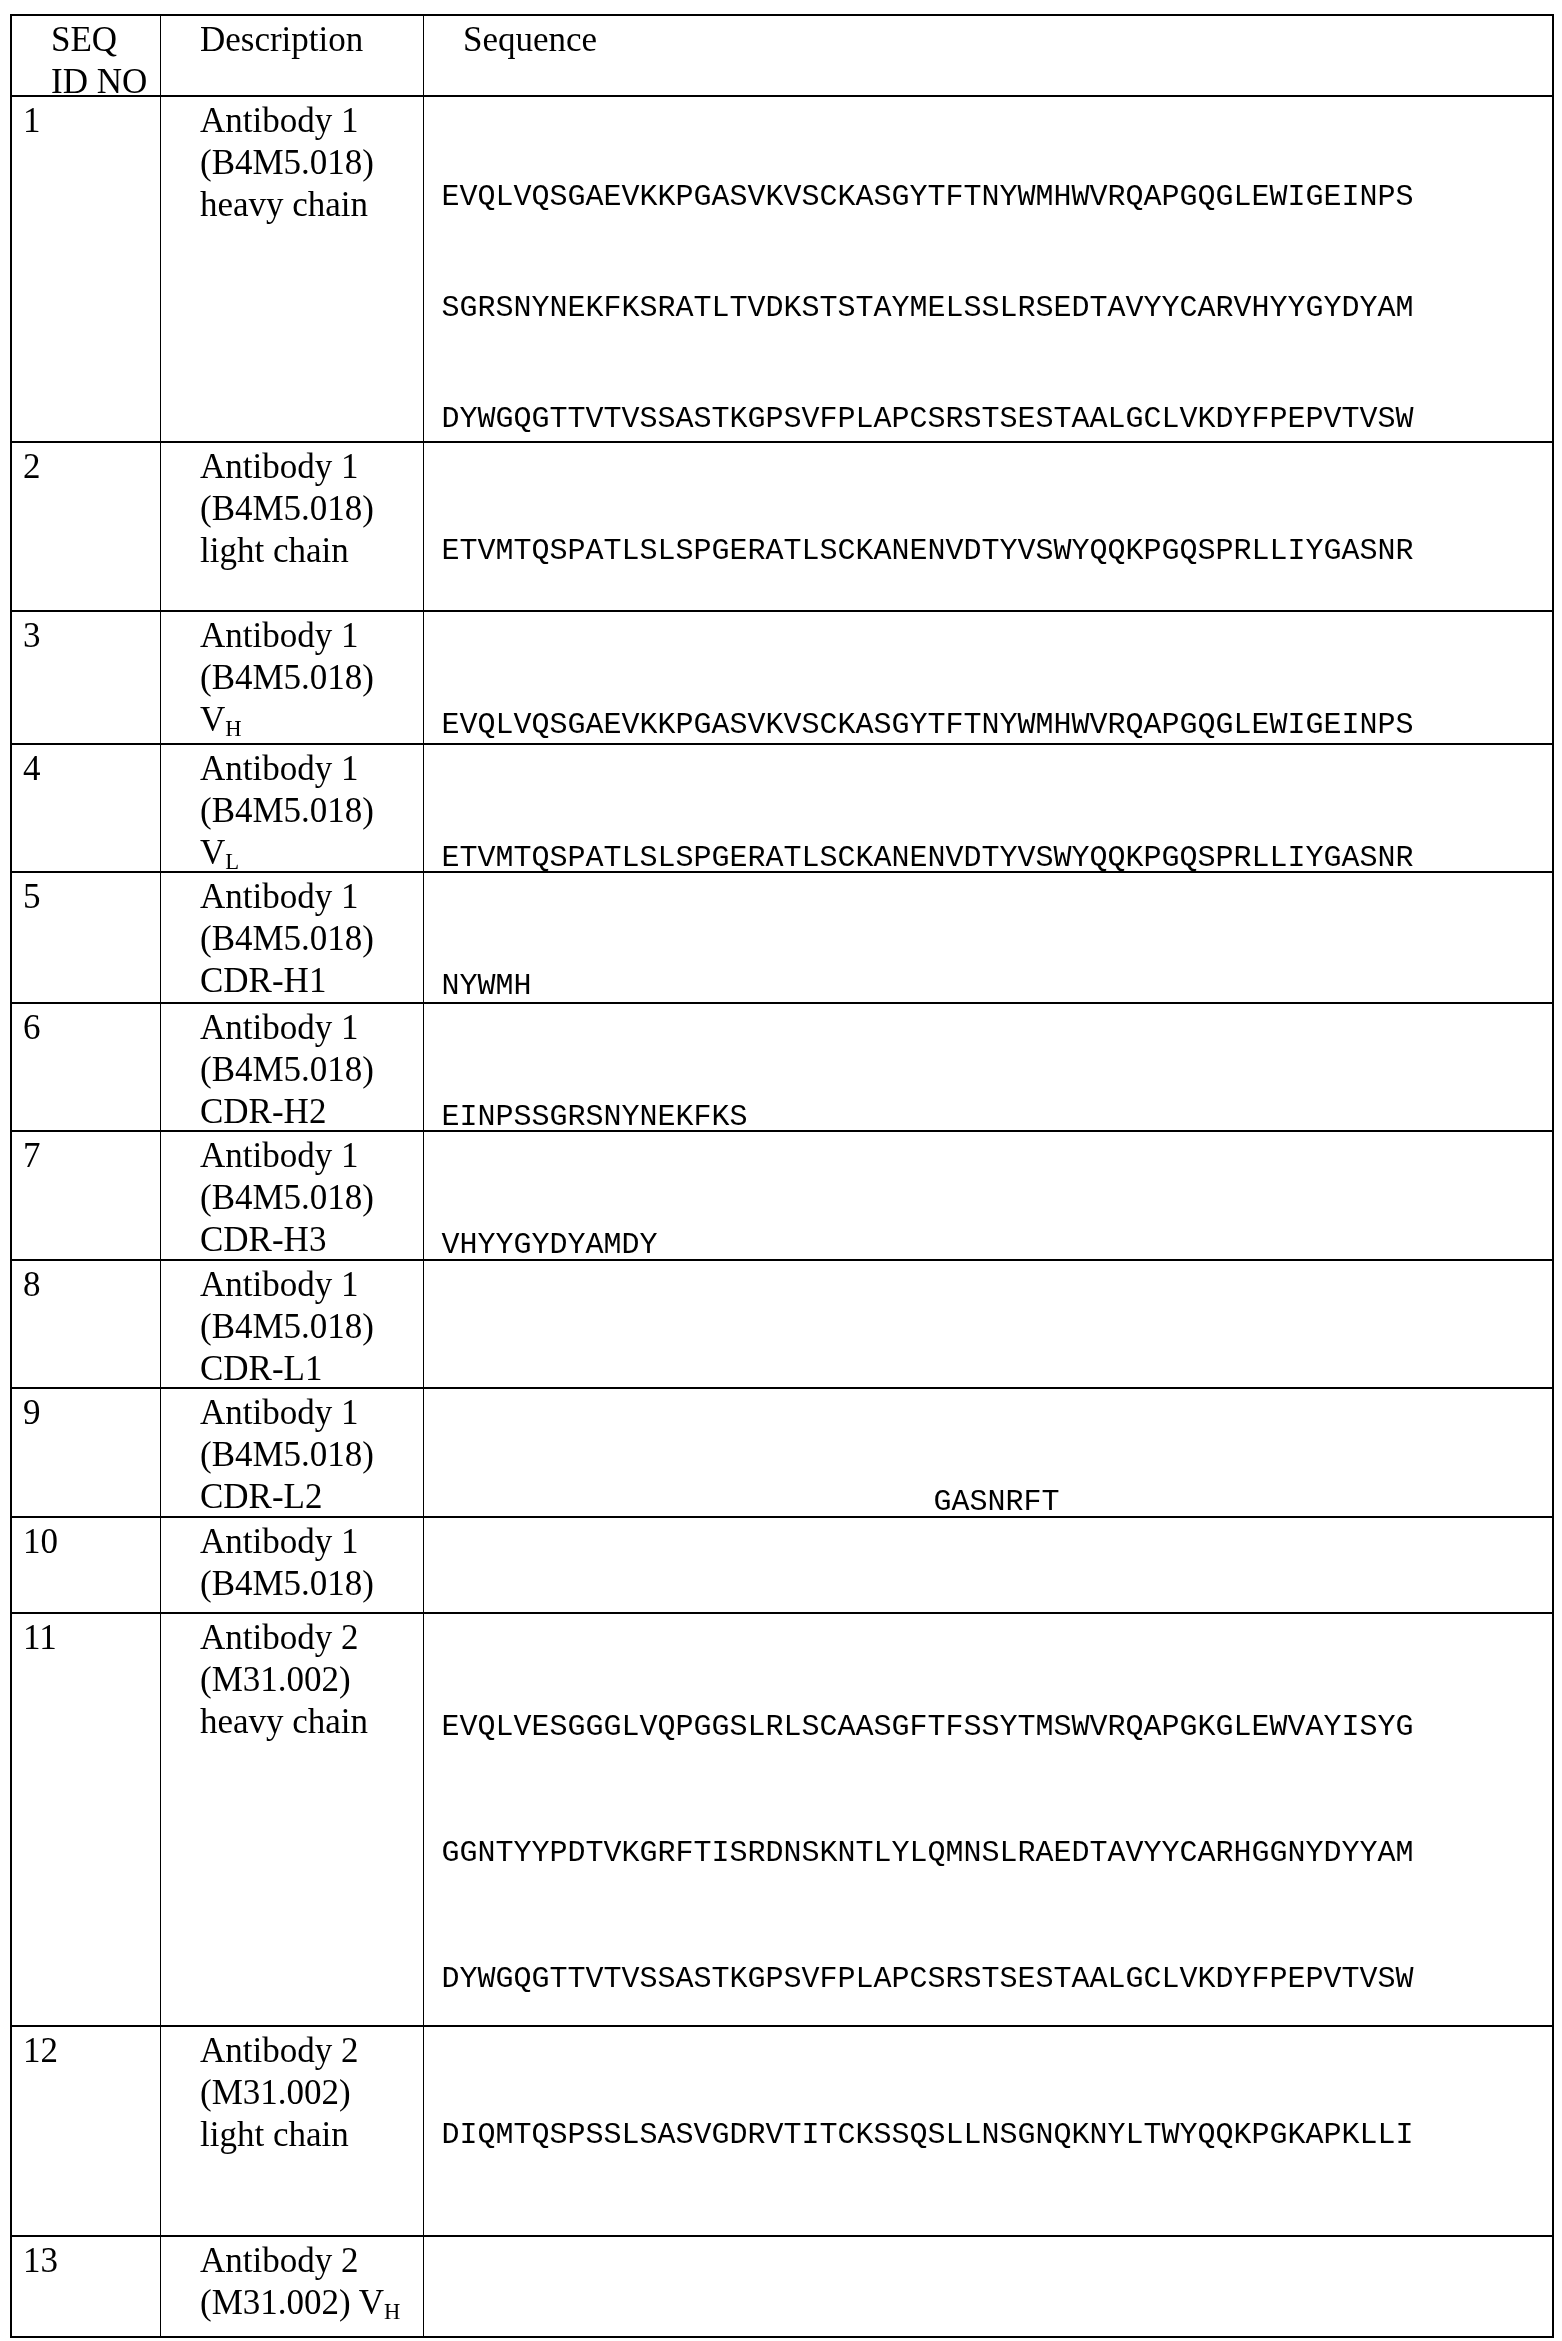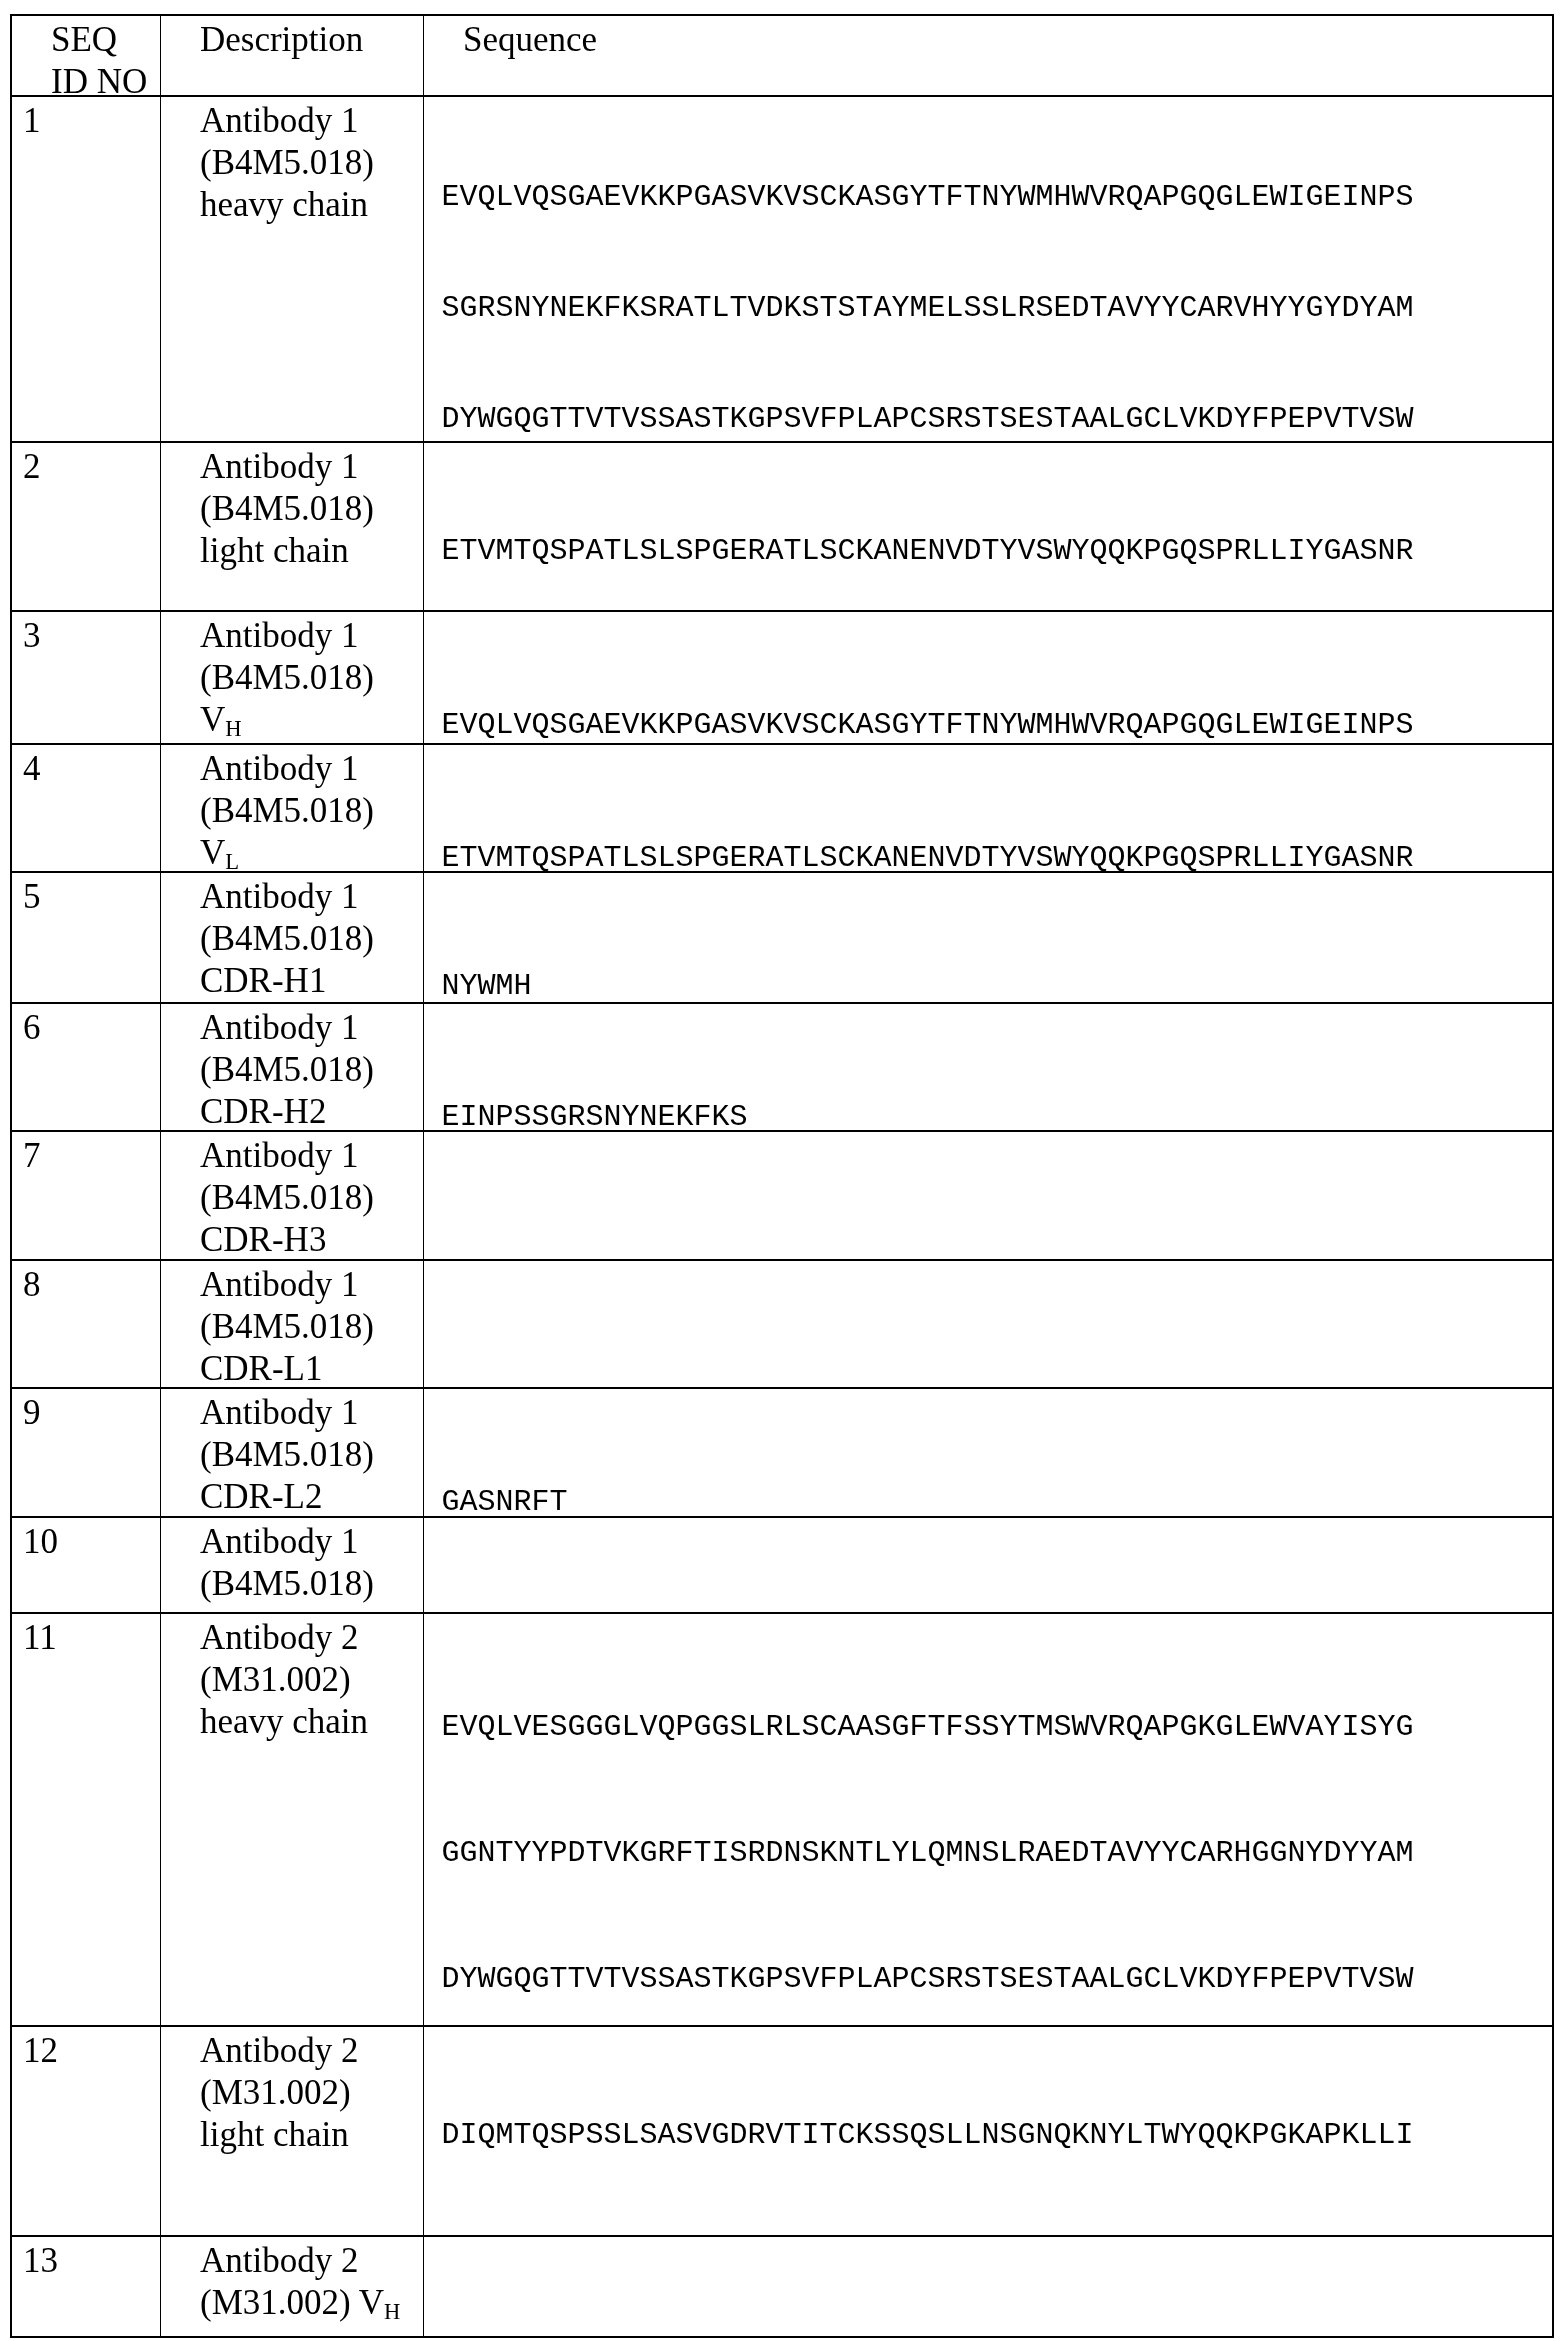--- a/index.html
+++ b/index.html
@@ -125,39 +125,42 @@
     </div>
   </div>
 
   <div class="row" style="height:129px;">
     <div class="cell c-id serif"><span>7</span></div>
     <div class="cell c-desc serif">
       <span class="desc-line">Antibody 1</span>
       <span class="desc-line">(B4M5.018)</span>
       <span class="desc-line">CDR-H3</span>
     </div>
+    <div class="cell c-seq mono" style="line-height:42px;">
+      <span class="seq-line">VHYYGYDYAMDY</span>
+    </div>
   </div>
 
   <div class="row" style="height:128px;">
     <div class="cell c-id serif"><span>8</span></div>
     <div class="cell c-desc serif">
       <span class="desc-line">Antibody 1</span>
       <span class="desc-line">(B4M5.018)</span>
       <span class="desc-line">CDR-L1</span>
     </div>
   </div>
 
   <div class="row" style="height:129px;">
     <div class="cell c-id serif"><span>9</span></div>
     <div class="cell c-desc serif">
       <span class="desc-line">Antibody 1</span>
       <span class="desc-line">(B4M5.018)</span>
       <span class="desc-line">CDR-L2</span>
     </div>
-    <div class="cell c-seq mono" style="line-height:42px;">
+    <div class="cell c-seq mono" style="line-height:42px;text-align:center;">
       <span class="seq-line">GASNRFT</span>
     </div>
   </div>
 
   <div class="row" style="height:96px;">
     <div class="cell c-id serif"><span>10</span></div>
     <div class="cell c-desc serif">
       <span class="desc-line">Antibody 1</span>
       <span class="desc-line">(B4M5.018)</span>
       <span class="desc-line">CDR-L3</span>

